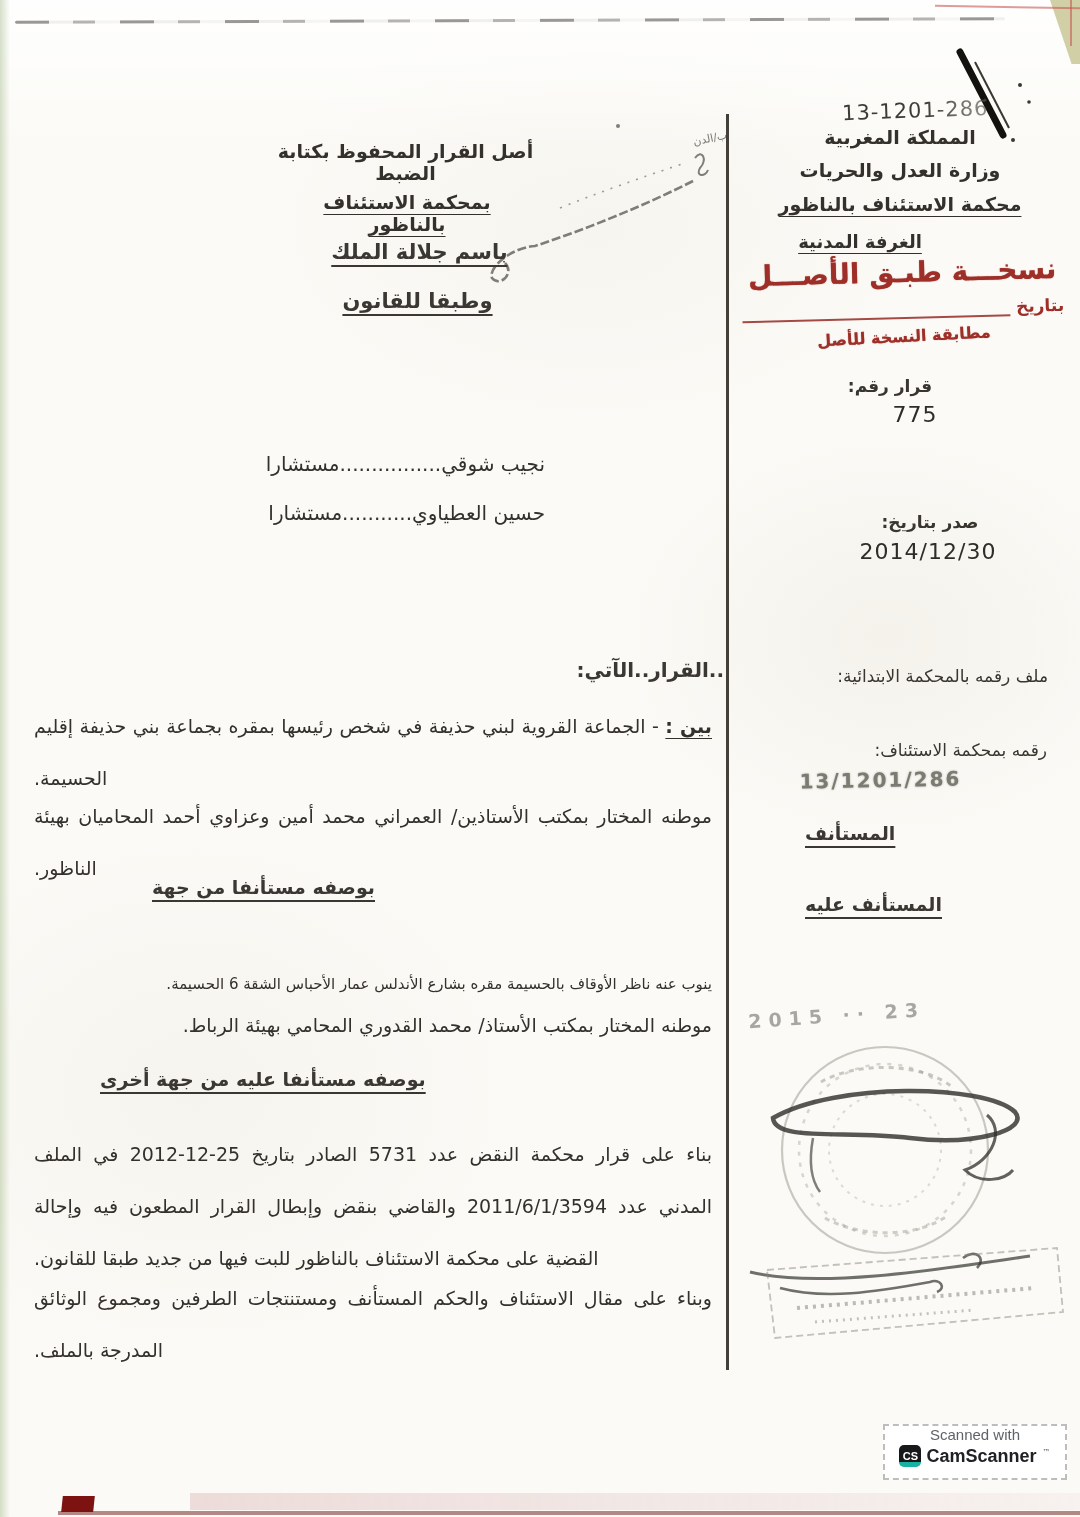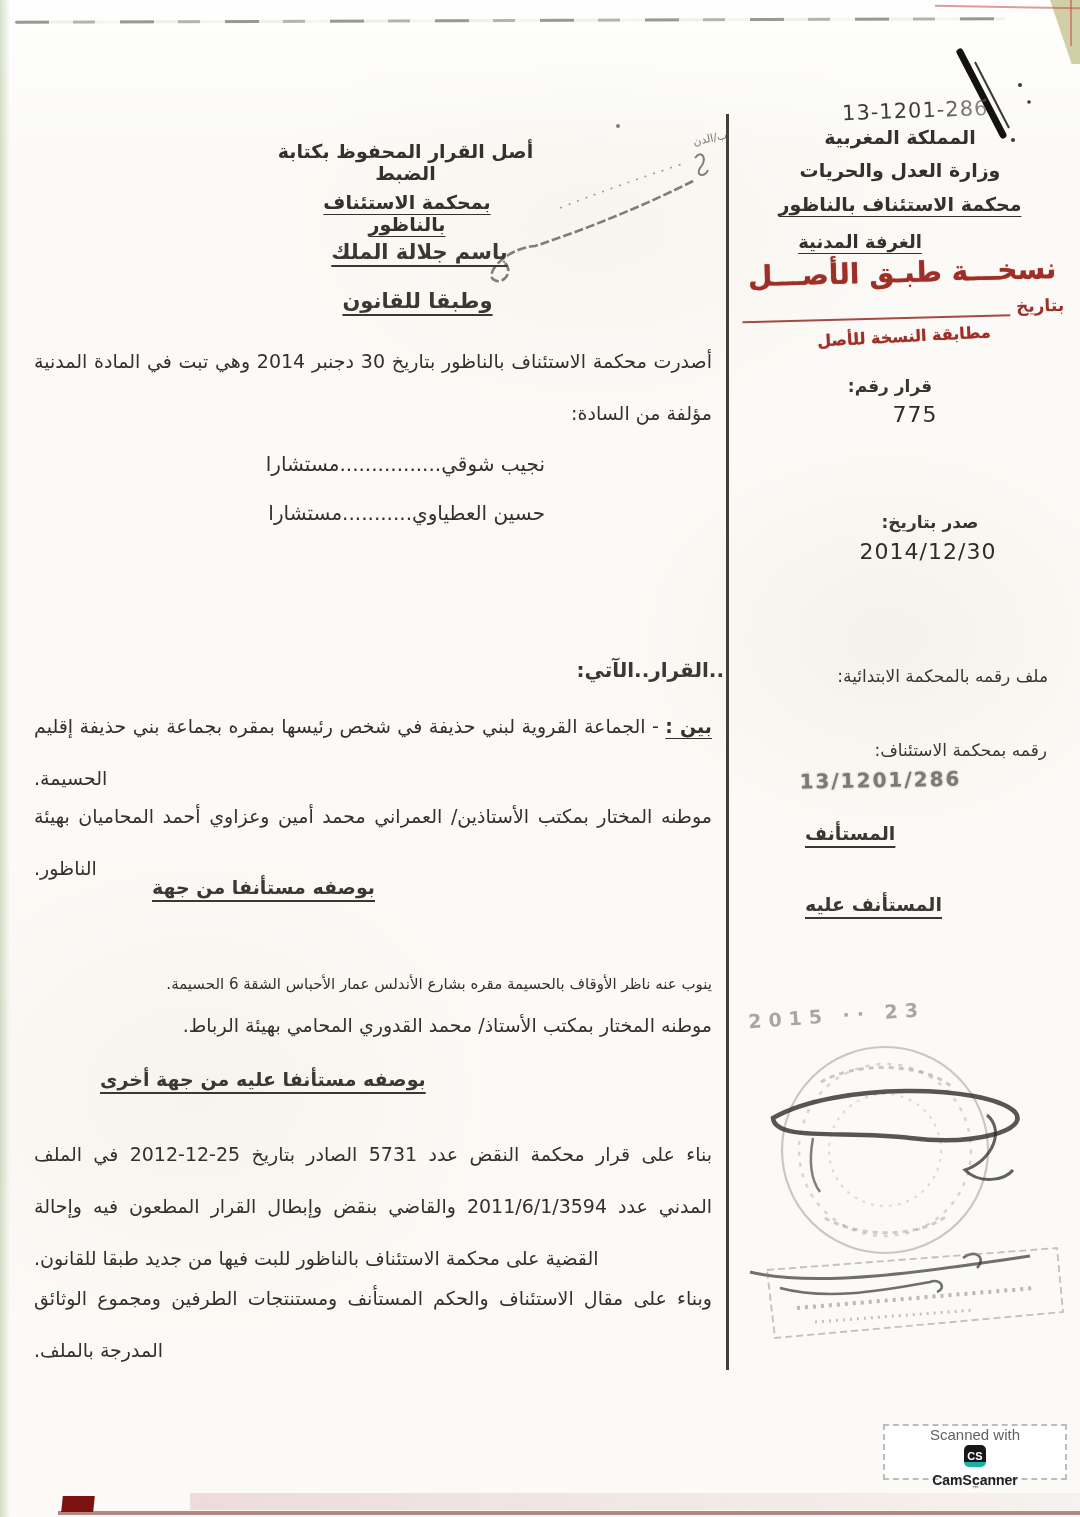--- a/index.html
+++ b/index.html
@@ -53,28 +53,28 @@
     color:#56544e; opacity:.5; transform:rotate(-4deg);
   }
   .margin-note{font-size:11px; color:#5a574f; transform:rotate(-12deg); opacity:.8;}
   
   .cs-badge{
     direction:ltr; left:883px; top:1424px; width:180px; height:52px;
     border:2px dashed #bdbdbd; background:#ffffff;
     display:flex; flex-direction:column; align-items:center; gap:2px;
   }
   .cs-line1{font-size:15px; color:#5f6368; font-family:"Liberation Sans", sans-serif;}
-  .cs-line2{display:flex; align-items:center; gap:5px;flex-direction:column;}
+  .cs-line2{display:flex; align-items:center; gap:5px;}
   .cs-icon{
     width:22px; height:22px; border-radius:5px;
     background:linear-gradient(180deg,#16181a 0 76%, #17b3a0 76% 100%);
     color:#fff; font-size:11px; font-weight:bold; display:flex; align-items:center; justify-content:center;
     font-family:"Liberation Sans", sans-serif;
   }
-  .cs-brand{font-size:14px; font-weight:bold; color:#202124; font-family:"Liberation Sans", sans-serif;}
+  .cs-brand{font-size:18px; font-weight:bold; color:#202124; font-family:"Liberation Sans", sans-serif;}
   .cs-tm{font-size:8px; color:#5f6368; vertical-align:top; margin-top:-8px; margin-left:1px;}
   
   .pink-band{background:linear-gradient(90deg, rgba(222,190,190,.5), rgba(233,214,214,.22)); filter:blur(.5px);}
   .red-block{background:#7d1310; transform:skewX(-6deg);}
   .bottom-line{background:#6e1714; opacity:.5;}
   .olive{background:#c9c797; opacity:.85; clip-path:polygon(100% 0, 0 0, 72% 100%, 100% 100%);}
   .redline{background:rgba(198,88,86,.6);}
   .left-tint{background:linear-gradient(90deg, rgba(163,186,138,.45), rgba(163,186,138,0));}
   .scratch{
     height:3px; border-radius:2px; transform:rotate(-.2deg);
@@ -160,21 +160,20 @@
     <path d="M42 250 L 332 228 L 338 292 L 50 318 Z" fill="none" stroke="#8a887e" stroke-width="1.8" opacity=".5" stroke-dasharray="7 4"></path>
     <path d="M72 288 L 310 268" fill="none" stroke="#6e6d64" stroke-width="4" opacity=".45" stroke-dasharray="3 5"></path>
     <path d="M90 302 L 250 290" fill="none" stroke="#6e6d64" stroke-width="3" opacity=".4" stroke-dasharray="2 5"></path>
   </svg>
 
   <div class="abs c b" style="left:268px;top:140px;width:275px;font-size:19px;">أصل القرار المحفوظ بكتابة الضبط</div>
   <div class="abs c b u" style="left:292px;top:191px;width:230px;font-size:19px;">بمحكمة الاستئناف بالناظور</div>
   <div class="abs c stamp-head" style="left:322px;top:240px;width:195px;font-size:21px;">باسم جلالة الملك</div>
   <div class="abs c stamp-head" style="left:330px;top:289px;width:175px;font-size:21px;">وطبقا للقانون</div>
 
-  <div class="abs para para-r" style="right:368px;top:335px;width:678px;">أصدرت محكمة الاستئناف بالناظور بتاريخ 30 دجنبر 2014 وهي تبت في المادة المدنية مؤلفة من السادة:</div>
 
   <div class="abs" style="right:535px;top:440px;">
     <div class="judge-line">نجيب شوقي................مستشارا</div>
     <div class="judge-line">حسين العطياوي...........مستشارا</div>
   </div>
 
   <div class="abs b nowrap" style="right:356px;top:658px;font-size:20px;letter-spacing:1px;color:#3b3833;">..القرار..الآتي:</div>
 
   <div class="abs para" style="right:368px;top:700px;width:678px;">
     <span class="b u">بين :</span><span> - الجماعة القروية لبني حذيفة في شخص رئيسها بمقره بجماعة بني حذيفة إقليم الحسيمة.</span>

